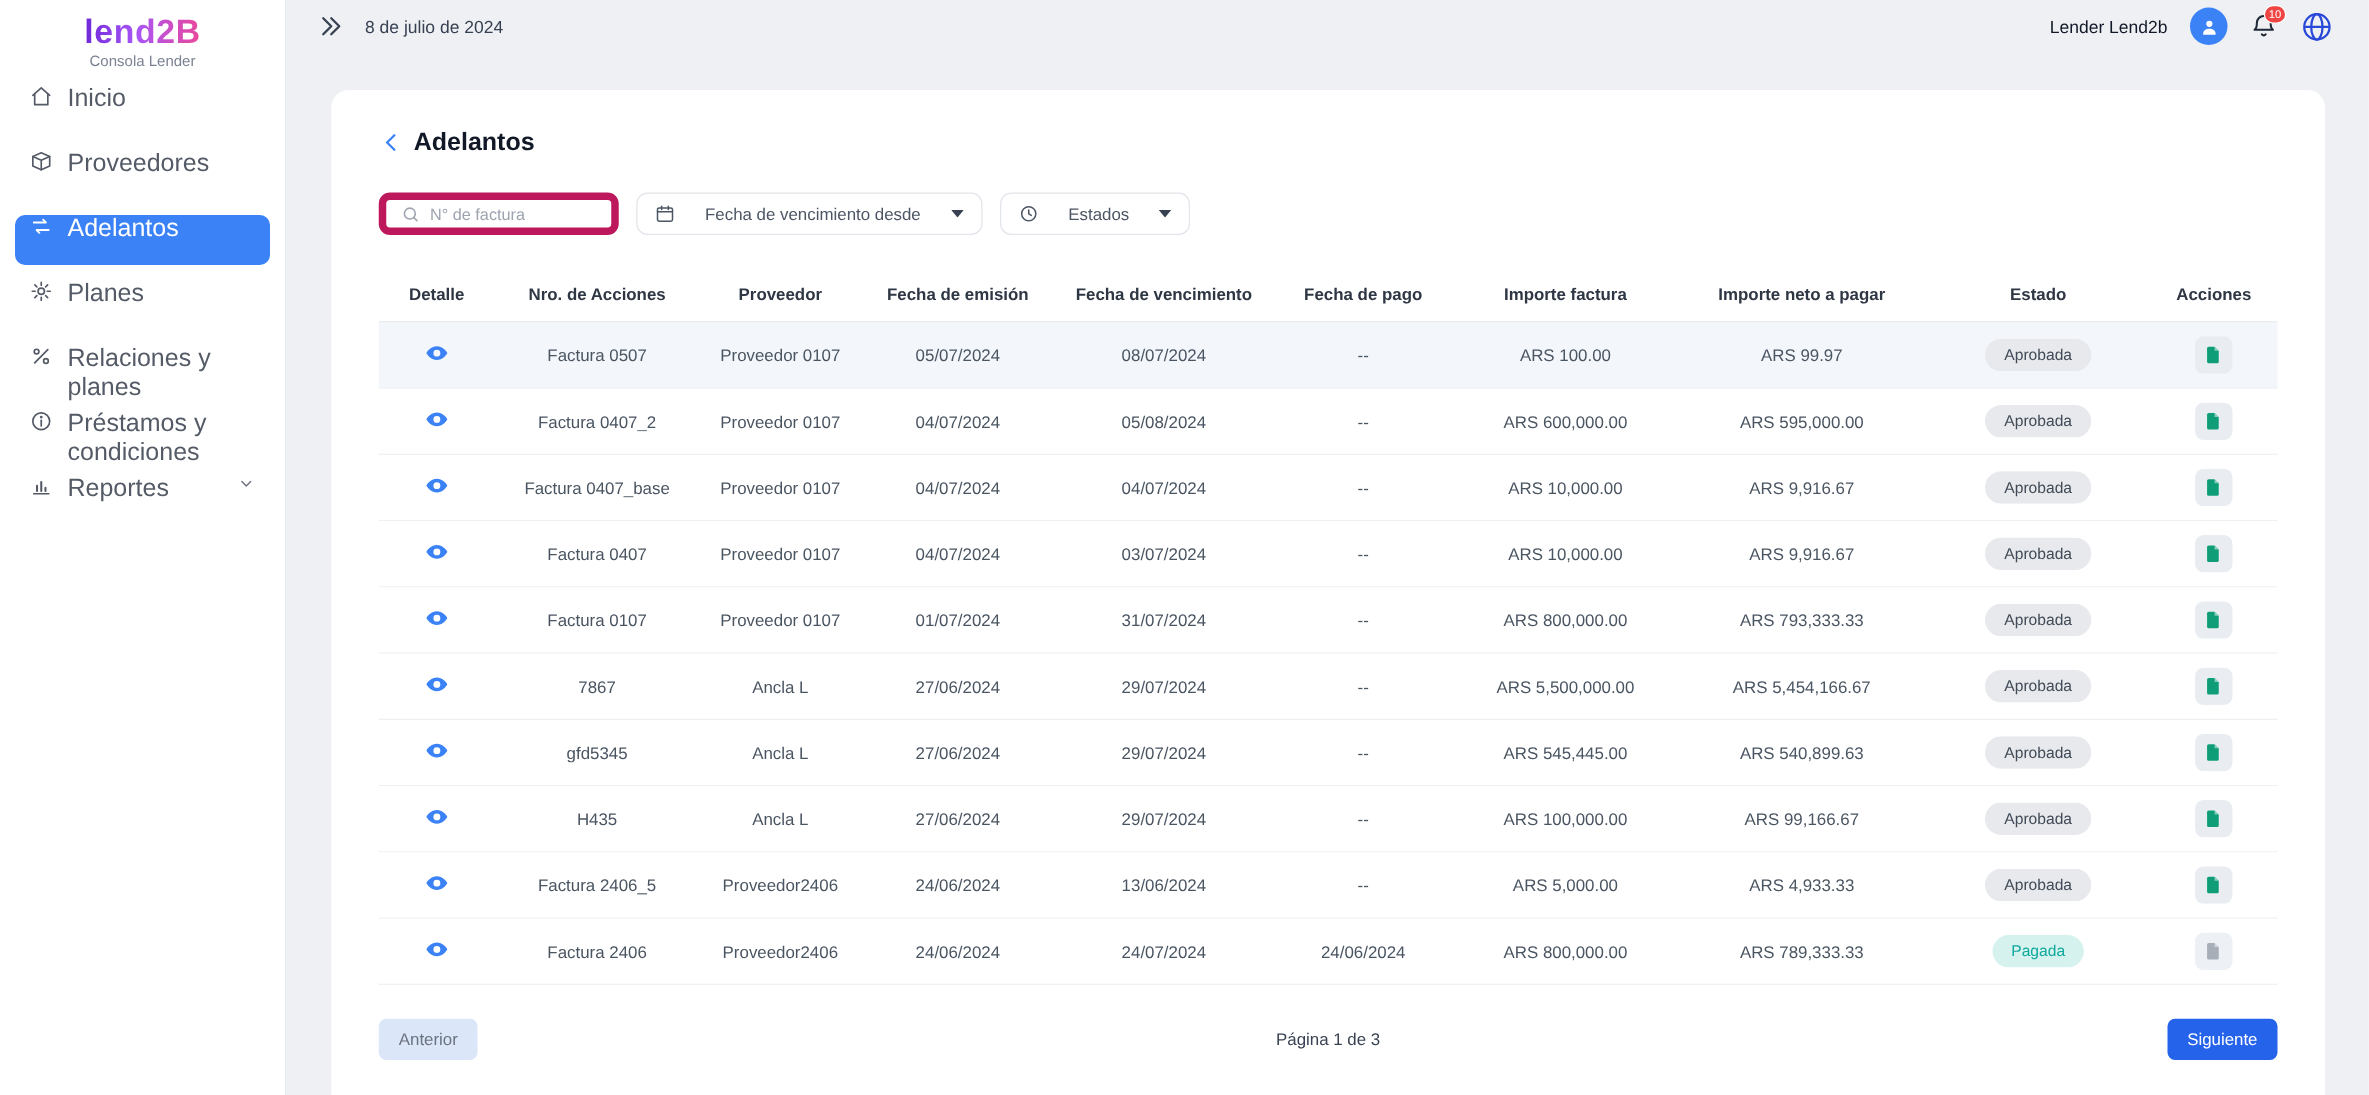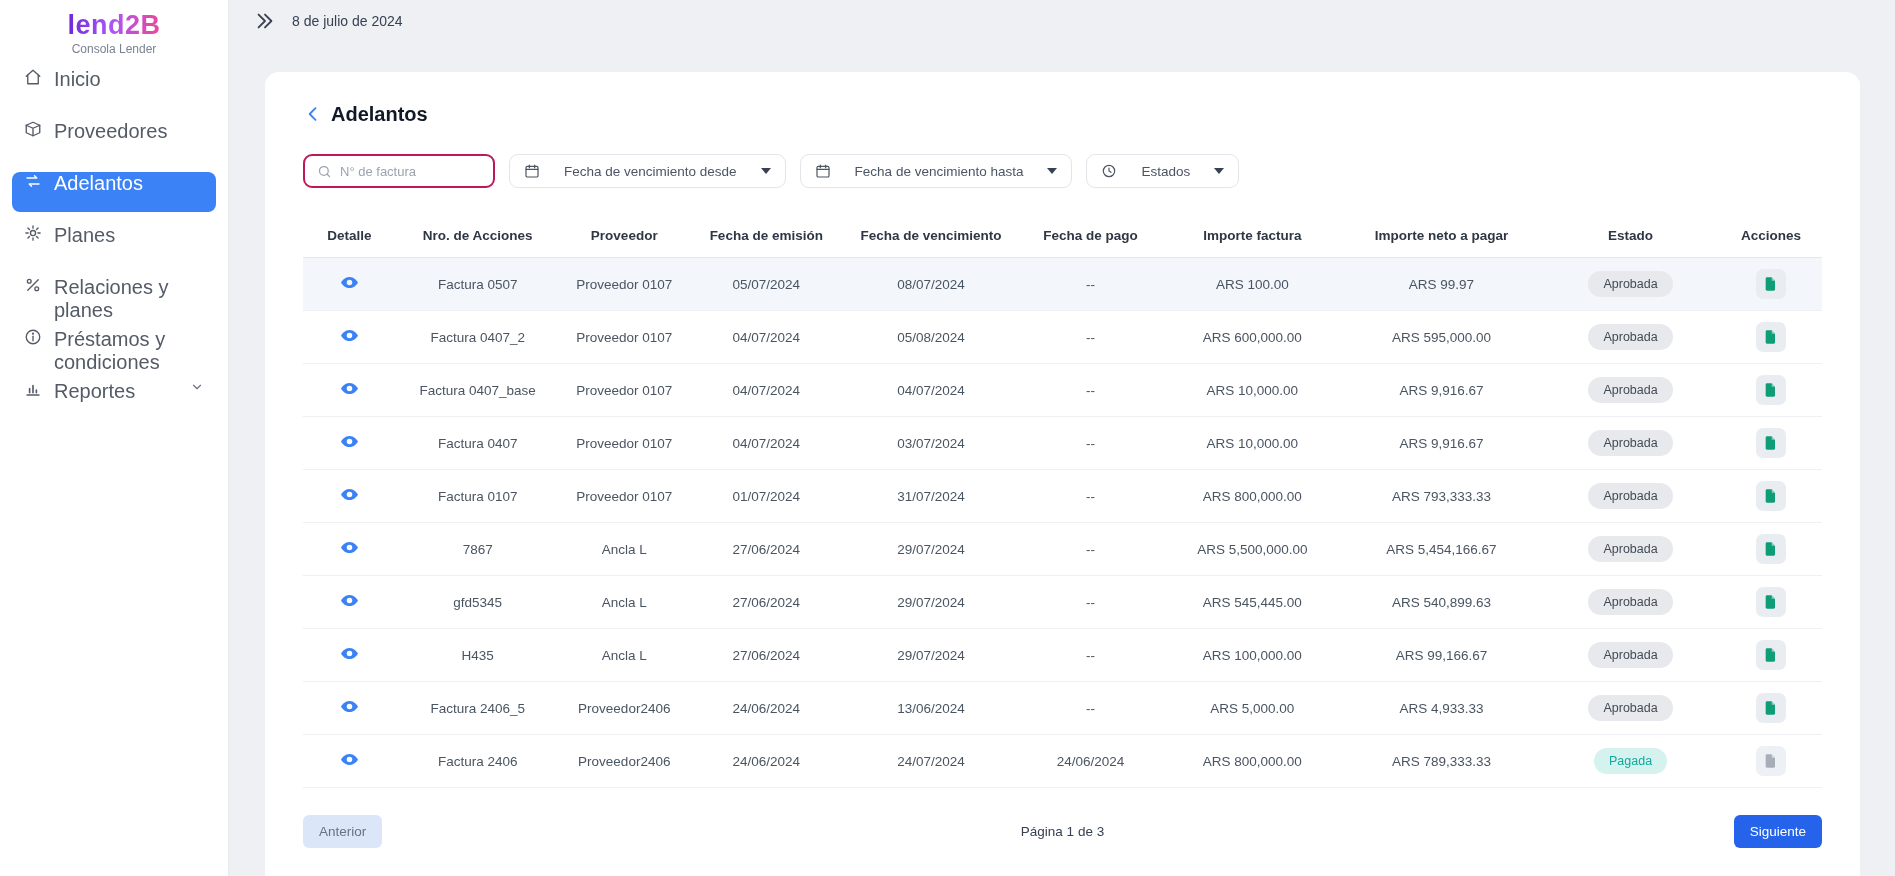--- a/index.html
+++ b/index.html
@@ -39,21 +39,21 @@
 
   
   .content { flex:1; padding:30px 35px 0 37px; min-height:0; display:flex; }
   .card { flex:1; background:#ffffff; border-radius:14px 14px 0 0; padding:28px 38px 14px; display:flex; flex-direction:column; min-height:0; }
 
   .title-row { display:flex; align-items:center; gap:8px; }
   .back-btn { width:20px; height:20px; color:#3b82f6; cursor:pointer; flex:none; }
   .page-title { font-size:20px; font-weight:700; color:#111827; line-height:28px; }
 
   .filters { display:flex; align-items:center; gap:14px; margin-top:26px; }
-  .search-box { display:flex; align-items:center; gap:8px; width:192px; height:34px; border:2px solid #be185d; border-radius:9px; background:#fff; padding:0 12px; }
+  .search-box { display:flex; align-items:center; gap:8px; width:192px; height:34px; border:6px solid #be185d; border-radius:9px; background:#fff; padding:0 12px; }
   .search-box svg { width:15px; height:15px; color:#9ca3af; flex:none; }
   .search-box input { border:none; outline:none; width:100%; font-size:13px; color:#374151; font-family:inherit; background:transparent; }
   .search-box input::placeholder { color:#9ca3af; }
   .filter-btn { display:flex; align-items:center; gap:24px; height:34px; border:1px solid #e2e5ea; border-radius:9px; background:#fff; padding:0 14px; font-size:13.5px; color:#4b5563; cursor:pointer; }
   .filter-btn svg.fi { width:16px; height:16px; color:#4b5563; }
   .filter-btn svg.caret { width:10px; height:6px; color:#374151; }
 
   
   .table { margin-top:26px; }
   .thead, .trow { display:grid; grid-template-columns:6.1% 10.8% 8.5% 10.2% 11.5% 9.5% 11.8% 13.1% 11.8% 6.7%; align-items:center; }
@@ -147,20 +147,41 @@
 
   <main class="main">
 
     <header class="topbar">
       <div class="topbar-left">
         <svg class="collapse-btn" viewBox="0 0 24 24" fill="none" stroke="currentColor" stroke-width="2" stroke-linecap="round" stroke-linejoin="round">
             <path d="M5 5l7 7-7 7"></path>
             <path d="M12 5l7 7-7 7"></path>
           </svg>
         <span class="date">8 de julio de 2024</span>
+      </div>
+      <div class="topbar-right">
+        <span class="user-label">Lender Lend2b</span>
+        <span class="avatar">
+          <svg viewBox="0 0 24 24" fill="currentColor">
+              <circle cx="12" cy="8.5" r="3.5"></circle>
+              <path d="M5 19.5c0-3.5 3.1-5.5 7-5.5s7 2 7 5.5V21H5z"></path>
+            </svg>
+        </span>
+        <span class="bell-wrap">
+          <svg viewBox="0 0 24 24" fill="none" stroke="currentColor" stroke-width="1.8" stroke-linecap="round" stroke-linejoin="round">
+              <path d="M18 9a6 6 0 10-12 0c0 5-2 6-2 6h16s-2-1-2-6"></path>
+              <path d="M10.3 19a2 2 0 003.4 0"></path>
+            </svg>
+          <span class="bell-badge">10</span>
+        </span>
+        <svg class="globe" viewBox="0 0 24 24" fill="none" stroke="currentColor" stroke-width="1.6">
+            <circle cx="12" cy="12" r="9"></circle>
+            <path d="M3 12h18"></path>
+            <ellipse cx="12" cy="12" rx="4" ry="9"></ellipse>
+          </svg>
       </div>
     </header>
 
     <section class="content">
       <div class="card">
 
         <div class="title-row">
           <svg class="back-btn" viewBox="0 0 24 24" fill="none" stroke="currentColor" stroke-width="2.2" stroke-linecap="round" stroke-linejoin="round">
               <path d="M15 5l-7 7 7 7"></path>
             </svg>
@@ -180,30 +201,20 @@
                 <rect x="3" y="5" width="18" height="16" rx="2"></rect>
                 <path d="M3 9.5h18M8 3v4M16 3v4"></path>
               </svg>
             <span>Fecha de vencimiento desde</span>
             <svg class="caret" viewBox="0 0 10 6" fill="currentColor">
                 <path d="M0 0l5 6 5-6z"></path>
               </svg>
           </button>
           <button class="filter-btn">
             <svg class="fi" viewBox="0 0 24 24" fill="none" stroke="currentColor" stroke-width="1.8" stroke-linecap="round">
-                <rect x="3" y="5" width="18" height="16" rx="2"></rect>
-                <path d="M3 9.5h18M8 3v4M16 3v4"></path>
-              </svg>
-            <span>Fecha de vencimiento hasta</span>
-            <svg class="caret" viewBox="0 0 10 6" fill="currentColor">
-                <path d="M0 0l5 6 5-6z"></path>
-              </svg>
-          </button>
-          <button class="filter-btn">
-            <svg class="fi" viewBox="0 0 24 24" fill="none" stroke="currentColor" stroke-width="1.8" stroke-linecap="round">
                 <circle cx="12" cy="12" r="8.5"></circle>
                 <path d="M12 7.5V12l3 2"></path>
               </svg>
             <span>Estados</span>
             <svg class="caret" viewBox="0 0 10 6" fill="currentColor">
                 <path d="M0 0l5 6 5-6z"></path>
               </svg>
           </button>
         </div>
 

